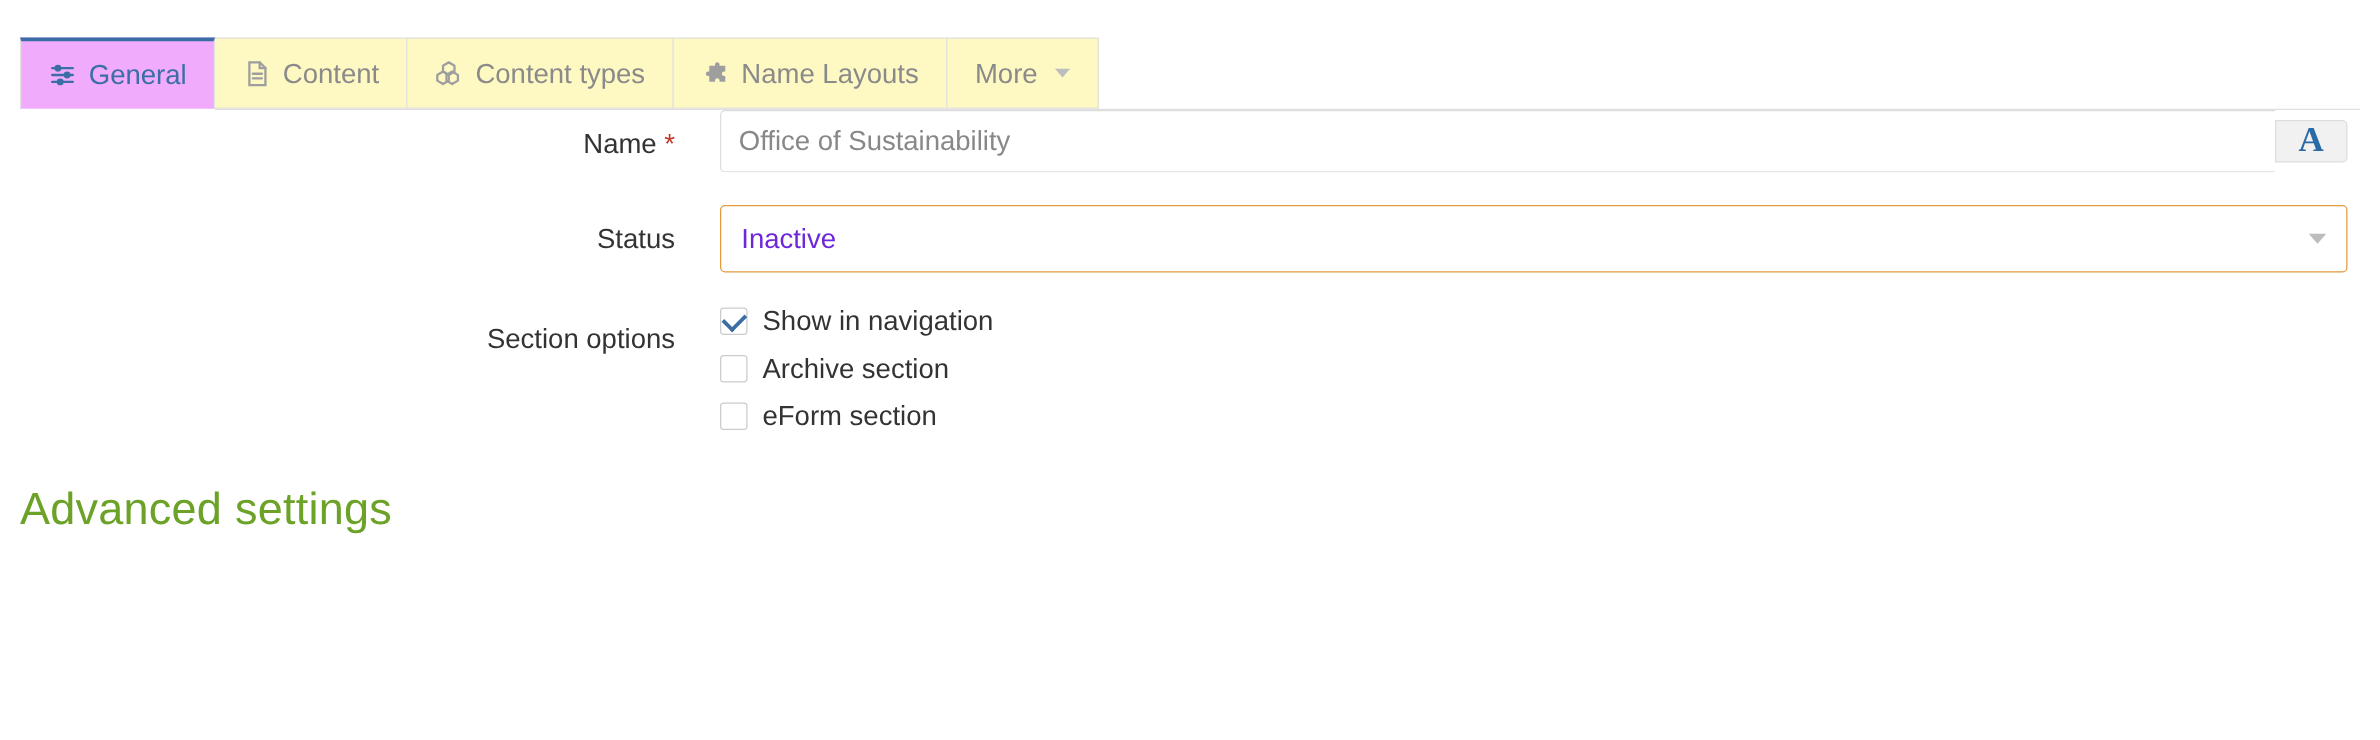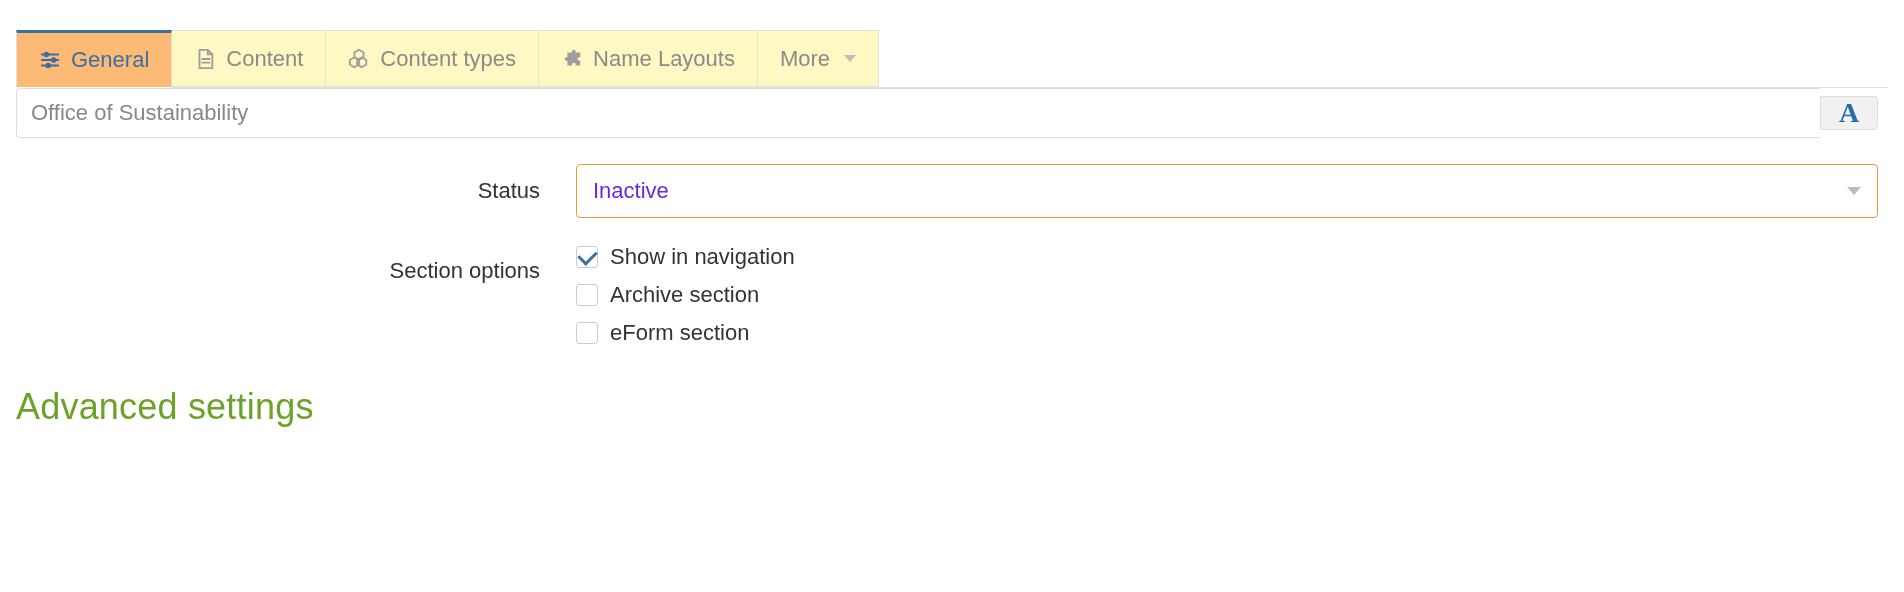--- a/index.html
+++ b/index.html
@@ -27,21 +27,21 @@
     border: 1px solid #e0e0e0;
     margin-right: -1px;
     background: #fef9c3;
     color: #8a8a8a;
     cursor: pointer;
     position: relative;
     font-size: 22px;
     line-height: 1;
   }
   .tab.active {
-    background: #fdba74;
+    background: #f0abfc;
     color: #3b6ea5;
     border-bottom: 1px solid #fff;
     border-top: 3px solid #3b6ea5;
     margin-bottom: -1px;
     z-index: 2;
   }
   .tab.active .tab-label { color: #3b6ea5; }
   .tab .tab-label { color: #8a8a8a; }
   .tab .icon { flex-shrink: 0; }
   .caret-down {
@@ -211,20 +211,24 @@
     </div>
 
     <div class="tab">
       <span class="tab-label">More</span>
       <span class="caret-down"></span>
     </div>
   </div>
 
 
   <div class="form-row">
+    <div class="form-label-col">
+      <span>Name</span>
+      <span class="req-asterisk">*</span>
+    </div>
     <div class="form-control-col">
       <div class="input-wrap">
         <input type="text" class="text-input" value="Office of Sustainability" style="">
         <div class="addon-btn">
           <span>A</span>
         </div>
       </div>
     </div>
   </div>
 

